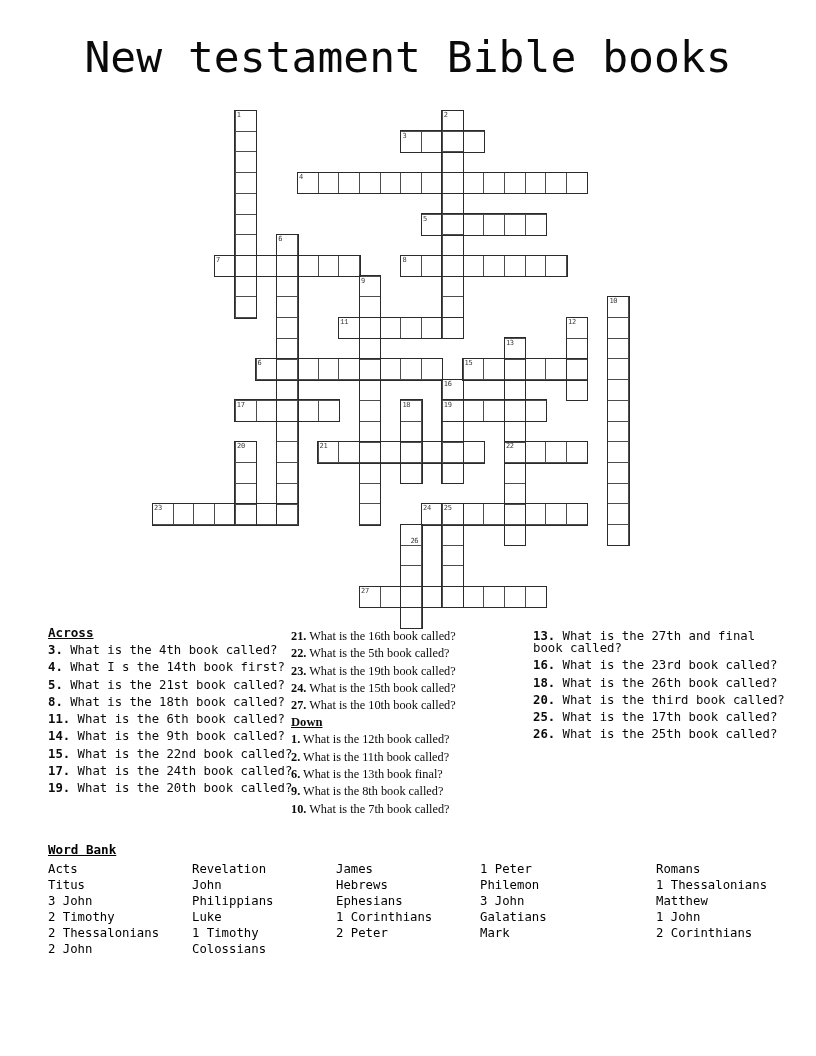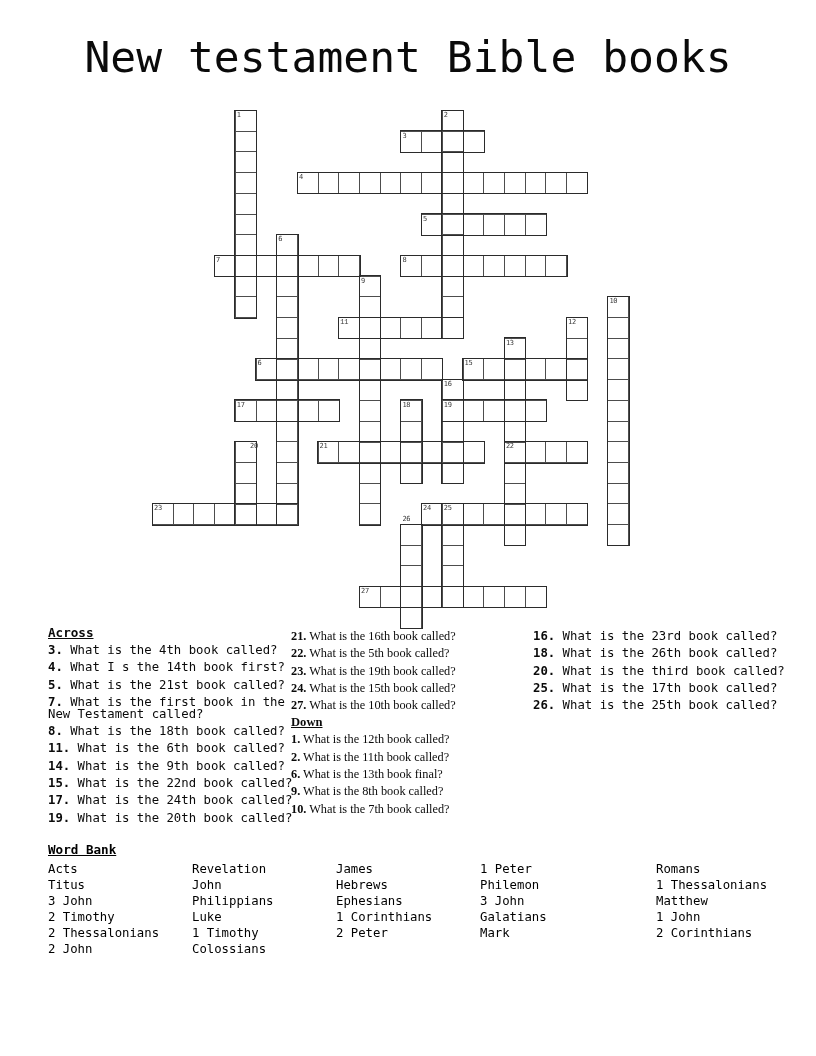--- a/index.html
+++ b/index.html
@@ -271,30 +271,29 @@
       <div class="cell-num" style="left: 361px; top: 588.1px;">27</div>
       <div class="cell-num" style="left: 236.8px; top: 112px;">1</div>
       <div class="cell-num" style="left: 443.8px; top: 112px;">2</div>
       <div class="cell-num" style="left: 278.2px; top: 236.2px;">6</div>
       <div class="cell-num" style="left: 361px; top: 277.6px;">9</div>
       <div class="cell-num" style="left: 609.4px; top: 298.3px;">10</div>
       <div class="cell-num" style="left: 568px; top: 319px;">12</div>
       <div class="cell-num" style="left: 505.9px; top: 339.7px;">13</div>
       <div class="cell-num" style="left: 443.8px; top: 381.1px;">16</div>
       <div class="cell-num" style="left: 402.4px; top: 401.8px;">18</div>
-      <div class="cell-num" style="left: 250px; top: 443.2px;">20</div>
+      <div class="cell-num" style="left: 237px; top: 443.2px;">20</div>
       <div class="cell-num" style="left: 443.8px; top: 505.3px;">25</div>
-      <div class="cell-num" style="left: 402.4px; top: 516px;">26</div>
+      <div class="cell-num" style="left: 402.4px; top: 538px; padding-left: 8px;">26</div>
     </div>
   <div id="clue-col-1" class="clue-col">
       <div class="section-heading">Across</div>
       <div class="clue"><span class="clue-num">3.</span><span class="clue-text"> What is the 4th book called?</span></div>
       <div class="clue"><span class="clue-num">4.</span><span class="clue-text"> What I s the 14th book first?</span></div>
       <div class="clue"><span class="clue-num">5.</span><span class="clue-text"> What is the 21st book called?</span></div>
-      <div class="clue"><span class="clue-num">7.</span><span class="clue-text"> What is the first book in the New Testament called?</span></div>
       <div class="clue"><span class="clue-num">8.</span><span class="clue-text"> What is the 18th book called?</span></div>
       <div class="clue"><span class="clue-num">11.</span><span class="clue-text"> What is the 6th book called?</span></div>
       <div class="clue"><span class="clue-num">14.</span><span class="clue-text"> What is the 9th book called?</span></div>
       <div class="clue"><span class="clue-num">15.</span><span class="clue-text"> What is the 22nd book called?</span></div>
       <div class="clue"><span class="clue-num">17.</span><span class="clue-text"> What is the 24th book called?</span></div>
       <div class="clue"><span class="clue-num">19.</span><span class="clue-text"> What is the 20th book called?</span></div>
     </div>
   <div id="clue-col-2" class="clue-col">
       <div class="clue"><span class="clue-num">21.</span><span class="clue-text"> What is the 16th book called?</span></div>
       <div class="clue"><span class="clue-num">22.</span><span class="clue-text"> What is the 5th book called?</span></div>
@@ -302,20 +301,21 @@
       <div class="clue"><span class="clue-num">24.</span><span class="clue-text"> What is the 15th book called?</span></div>
       <div class="clue"><span class="clue-num">27.</span><span class="clue-text"> What is the 10th book called?</span></div>
       <div class="section-heading">Down</div>
       <div class="clue"><span class="clue-num">1.</span><span class="clue-text"> What is the 12th book called?</span></div>
       <div class="clue"><span class="clue-num">2.</span><span class="clue-text"> What is the 11th book called?</span></div>
       <div class="clue"><span class="clue-num">6.</span><span class="clue-text"> What is the 13th book final?</span></div>
       <div class="clue"><span class="clue-num">9.</span><span class="clue-text"> What is the 8th book called?</span></div>
       <div class="clue"><span class="clue-num">10.</span><span class="clue-text"> What is the 7th book called?</span></div>
     </div>
   <div id="clue-col-3" class="clue-col">
+      <div class="clue"><span class="clue-num">13.</span><span class="clue-text"> What is the 27th and final book called?</span></div>
       <div class="clue"><span class="clue-num">16.</span><span class="clue-text"> What is the 23rd book called?</span></div>
       <div class="clue"><span class="clue-num">18.</span><span class="clue-text"> What is the 26th book called?</span></div>
       <div class="clue"><span class="clue-num">20.</span><span class="clue-text"> What is the third book called?</span></div>
       <div class="clue"><span class="clue-num">25.</span><span class="clue-text"> What is the 17th book called?</span></div>
       <div class="clue"><span class="clue-num">26.</span><span class="clue-text"> What is the 25th book called?</span></div>
     </div>
   <div id="word-bank">
     <div class="section-heading wb-heading">Word Bank</div>
   <div class="wb-col" style="left: 48px;">
         <div class="wb-item">Acts</div>

